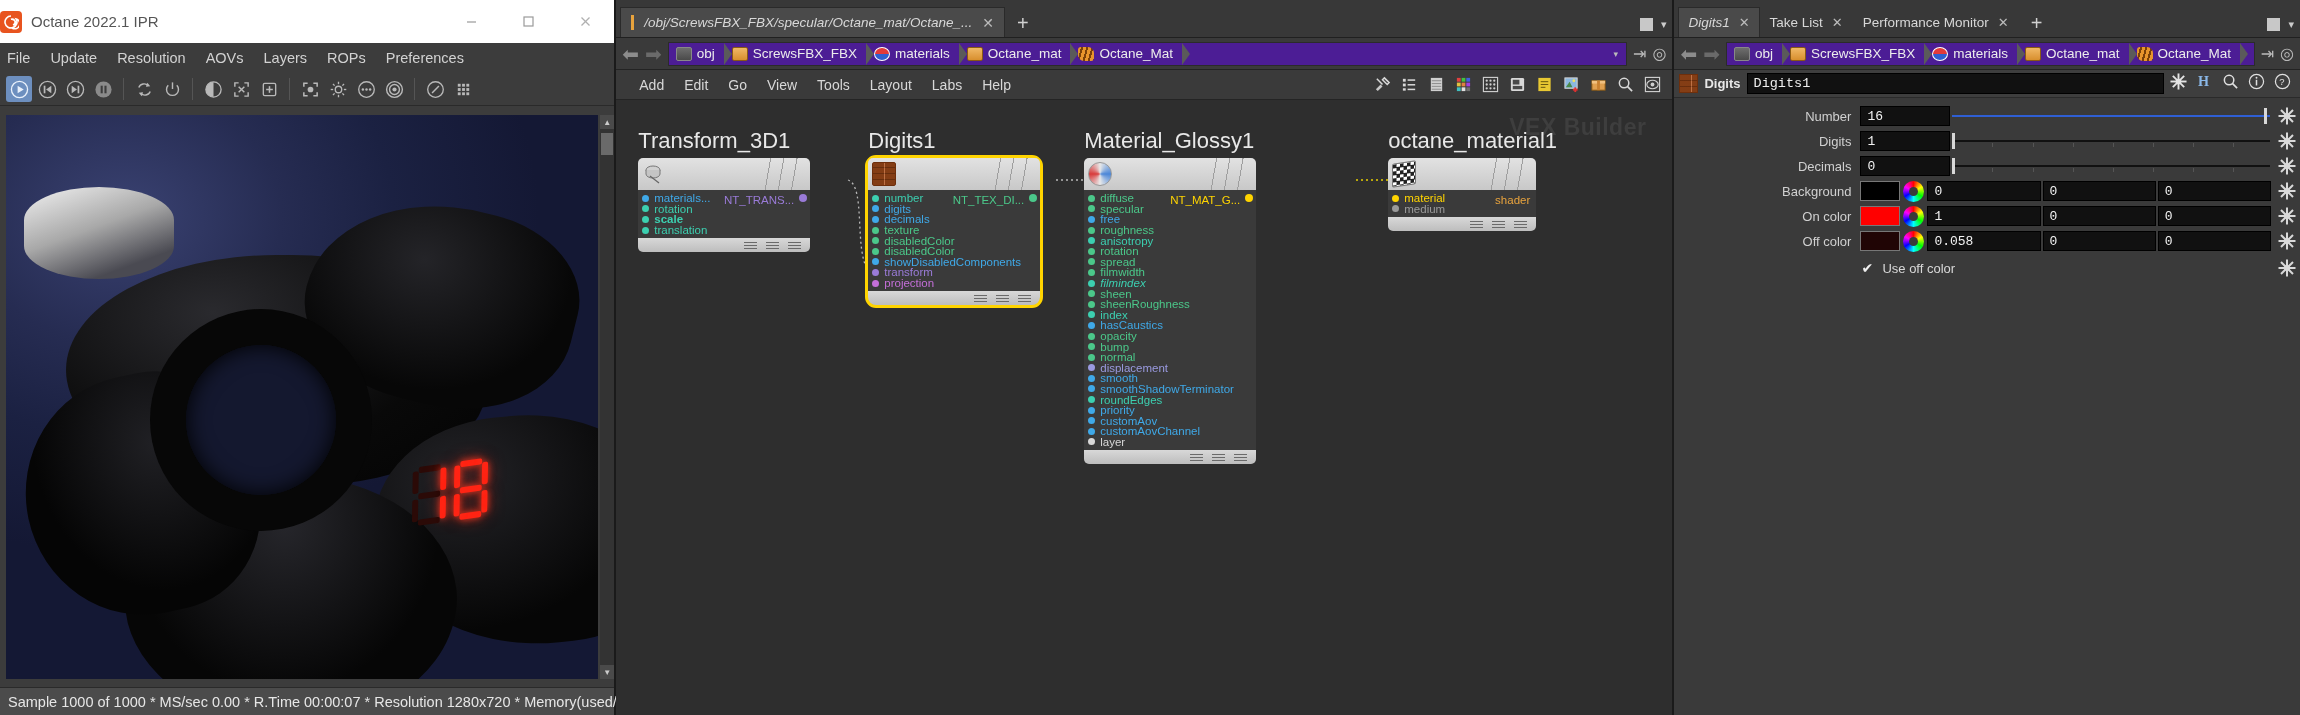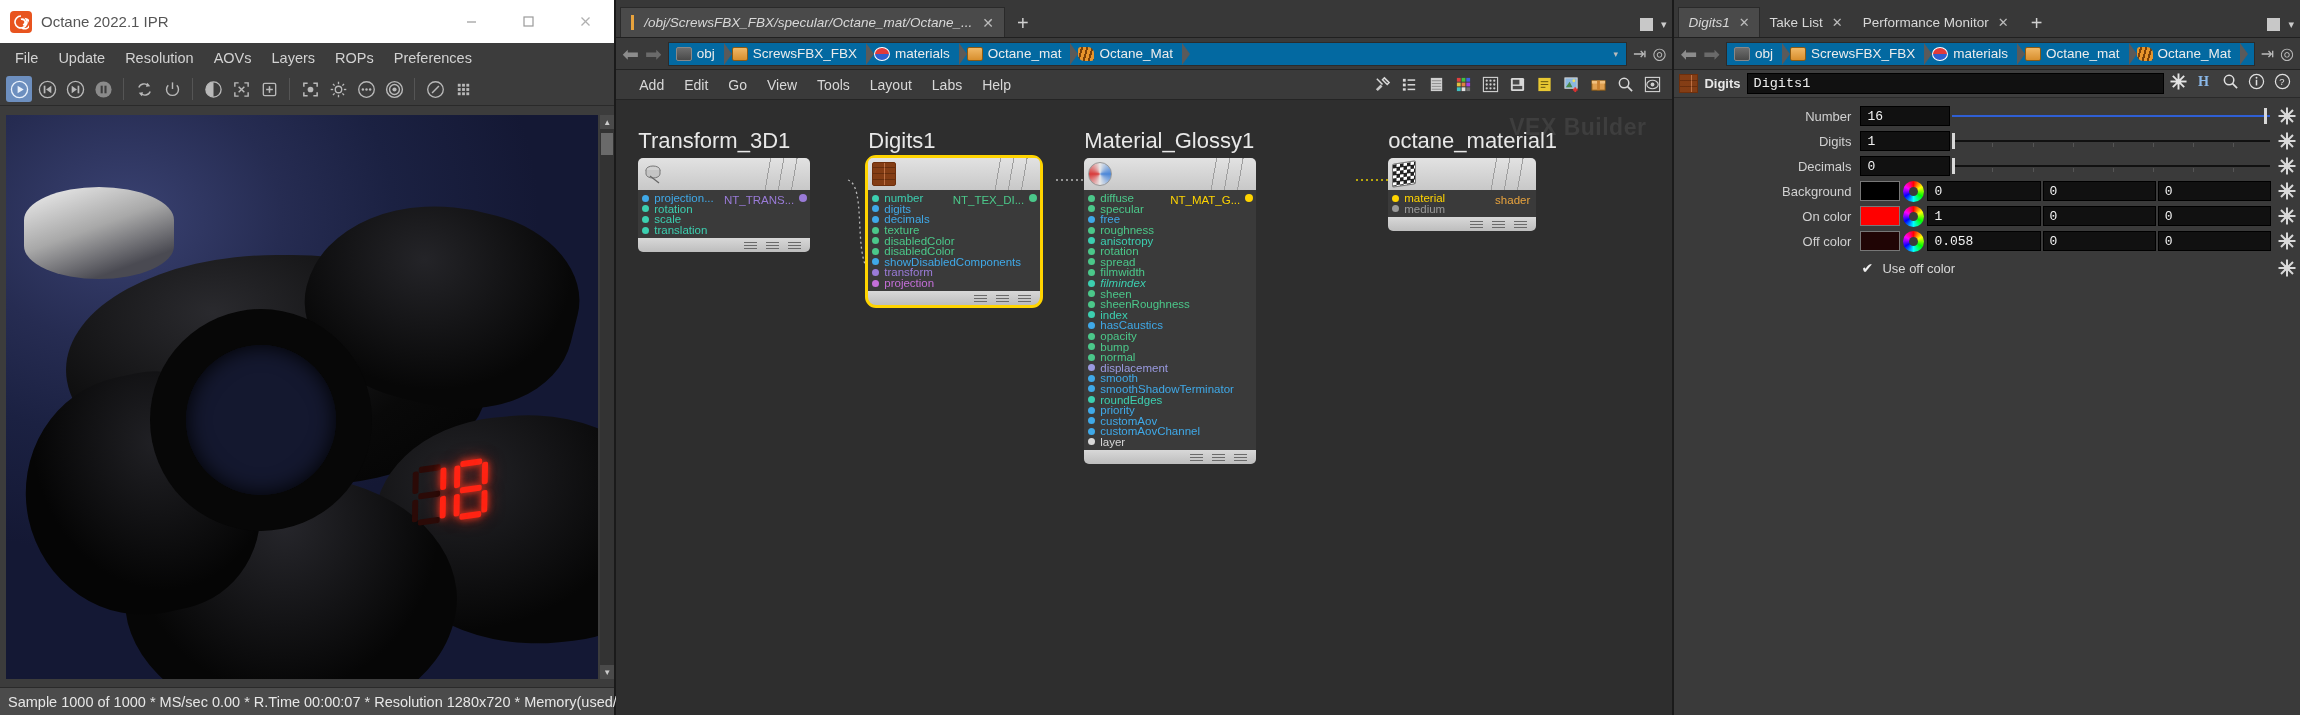--- a/index.html
+++ b/index.html
@@ -9,32 +9,32 @@
     font-family:"Liberation Sans", sans-serif;
     overflow:hidden;
     position:relative;
   }
   .root { position:absolute; inset:0; display:flex; }
 
   
   .octane { width:736px; height:715px; background:#3c3c3c; position:relative;
             border-right:2px solid #1a1a1a; }
   .oct-title { height:43px; background:#ffffff; display:flex; align-items:center;
-               padding-left:10px; position:relative; }
+               padding-left:0; position:relative; }
   .oct-logo { width:22px; height:22px; border-radius:4px; background:#e8541f;
               display:flex; align-items:center; justify-content:center;
               color:#fff; font-size:16px; font-weight:bold; margin-right:9px; }
   .oct-title-text { font-size:15px; color:#555; }
   .oct-winbtns { position:absolute; right:0; top:0; height:43px; display:flex; }
   .oct-winbtn { width:57px; height:43px; display:flex; align-items:center;
                 justify-content:center; color:#9a9a9a; font-size:16px; }
   .oct-winbtn svg { display:block; }
 
   .oct-menu { height:30px; background:#3c3c3c; display:flex; align-items:center;
-              padding-left:8px; gap:6px; }
+              gap:6px; }
   .oct-menu .mi { font-size:14.5px; color:#d2d2d2; padding:3px 7px; }
 
   .oct-toolbar { height:33px; background:#3c3c3c; display:flex; align-items:center;
                  padding-left:6px; gap:2px; border-bottom:1px solid #2a2a2a; }
   .tb-ico { width:26px; height:26px; display:flex; align-items:center;
             justify-content:center; color:#b9b9b9; }
   .tb-ico.sel { background:#6d8fbf; border-radius:3px; }
   .tb-sep { width:1px; height:22px; background:#555; margin:0 5px; }
 
   .oct-view { position:absolute; left:6px; top:115px; right:16px; bottom:36px;
@@ -93,21 +93,21 @@
   .h-tab .x { color:#bbb; font-size:14px; font-style:normal; }
   .h-tab-plus { color:#d0d0d0; font-size:20px; padding:0 12px 2px 12px; }
   .h-tabbar-right { position:absolute; right:6px; bottom:6px; display:flex;
                     align-items:center; gap:8px; color:#ccc; font-size:11px; }
   .sqbtn { width:13px; height:13px; background:#c8c8c8; }
 
   .h-crumbbar { height:32px; background:#3a3a3a; display:flex; align-items:center;
                 padding:0 6px; gap:6px; border-bottom:1px solid #232323; }
   .nav-arrow { color:#8c8c8c; font-size:20px; line-height:1; }
   .nav-arrow.dim { color:#6a6a6a; }
-  .crumbs { flex:1; height:24px; background:#0369a1; border:1px solid #2b2b2b;
+  .crumbs { flex:1; height:24px; background:#4c1d95; border:1px solid #2b2b2b;
             display:flex; align-items:center; position:relative;justify-content:space-between; }
   .crumb { display:flex; align-items:center; gap:5px; padding:0 10px 0 7px;
            height:22px; font-size:13.5px; color:#ececec; position:relative; }
   .crumb:after { content:""; position:absolute; right:-7px; top:0; width:0; height:0;
                  border-top:11px solid transparent; border-bottom:11px solid transparent;
                  border-left:8px solid #5a5a5a; z-index:1;}
   .crumb-ic { width:16px; height:14px; border-radius:2px; }
   .ic-obj { background:linear-gradient(#6e6e6e,#4a4a4a); border:1px solid #888; }
   .ic-box { background:linear-gradient(#f0b866,#d88f2e); border:1px solid #8a5a14;
             border-radius:2px; }
@@ -595,29 +595,29 @@
                 <span class="nh-ico ic-transform" style="background: transparent;"><svg width="24" height="24" viewBox="0 0 24 24">
                     <ellipse cx="11" cy="8" rx="7" ry="4" fill="#d0d0d0" stroke="#777"></ellipse>
                     <path d="M4 8v4a7 4 0 0 0 14 0V8" fill="#c4c4c4" stroke="#777"></path>
                     <path d="M8 14l9 7" stroke="#666" stroke-width="1.2"></path>
                   </svg></span>
                 <span class="flag"></span>
               </div>
               <div style="padding: 3px 0px; position: relative;">
                 <div class="port-row">
                   <span class="dot" style="background: rgb(63, 169, 232);"></span>
-                  <span style="color: rgb(63, 169, 232);">projection...</span>
+                  <span style="color: rgb(63, 169, 232);">materials...</span>
                 </div>
                 <div class="port-row">
                   <span class="dot" style="background: rgb(60, 207, 176);"></span>
                   <span style="color: rgb(60, 207, 176);">rotation</span>
                 </div>
                 <div class="port-row">
                   <span class="dot" style="background: rgb(60, 207, 176);"></span>
-                  <span style="color: rgb(60, 207, 176);">scale</span>
+                  <span style="color: rgb(60, 207, 176); font-weight: bold;">scale</span>
                 </div>
                 <div class="port-row">
                   <span class="dot" style="background: rgb(60, 207, 176);"></span>
                   <span style="color: rgb(60, 207, 176);">translation</span>
                 </div>
                 <span class="out-lbl" style="right: 16px; top: 4px; color: rgb(154, 123, 216);">NT_TRANS...</span>
                 <span class="out-dot" style="right: 3px; top: 4px; background: rgb(154, 123, 216);"></span>
               </div>
               <div class="node-ftr">
                 <span class="ftr-g">

